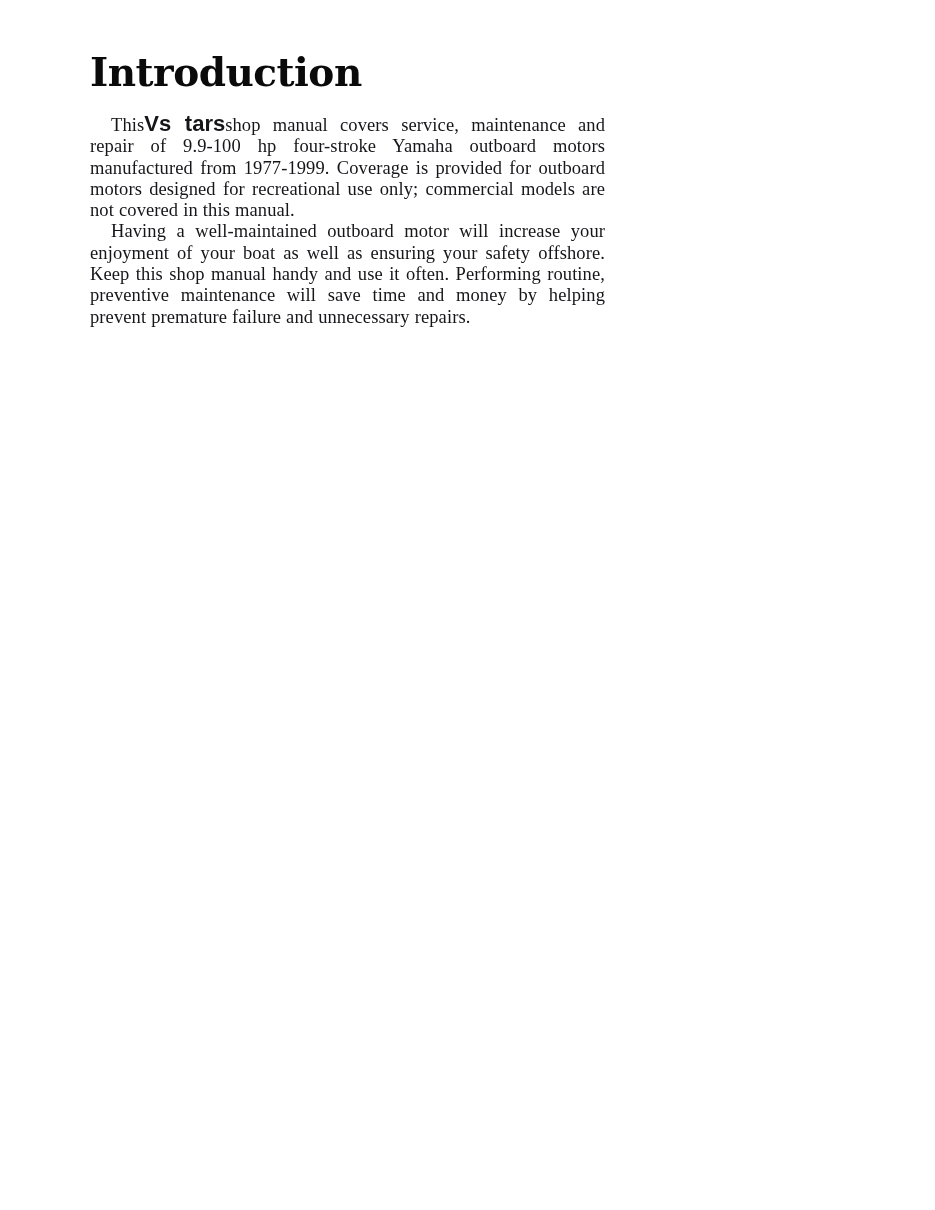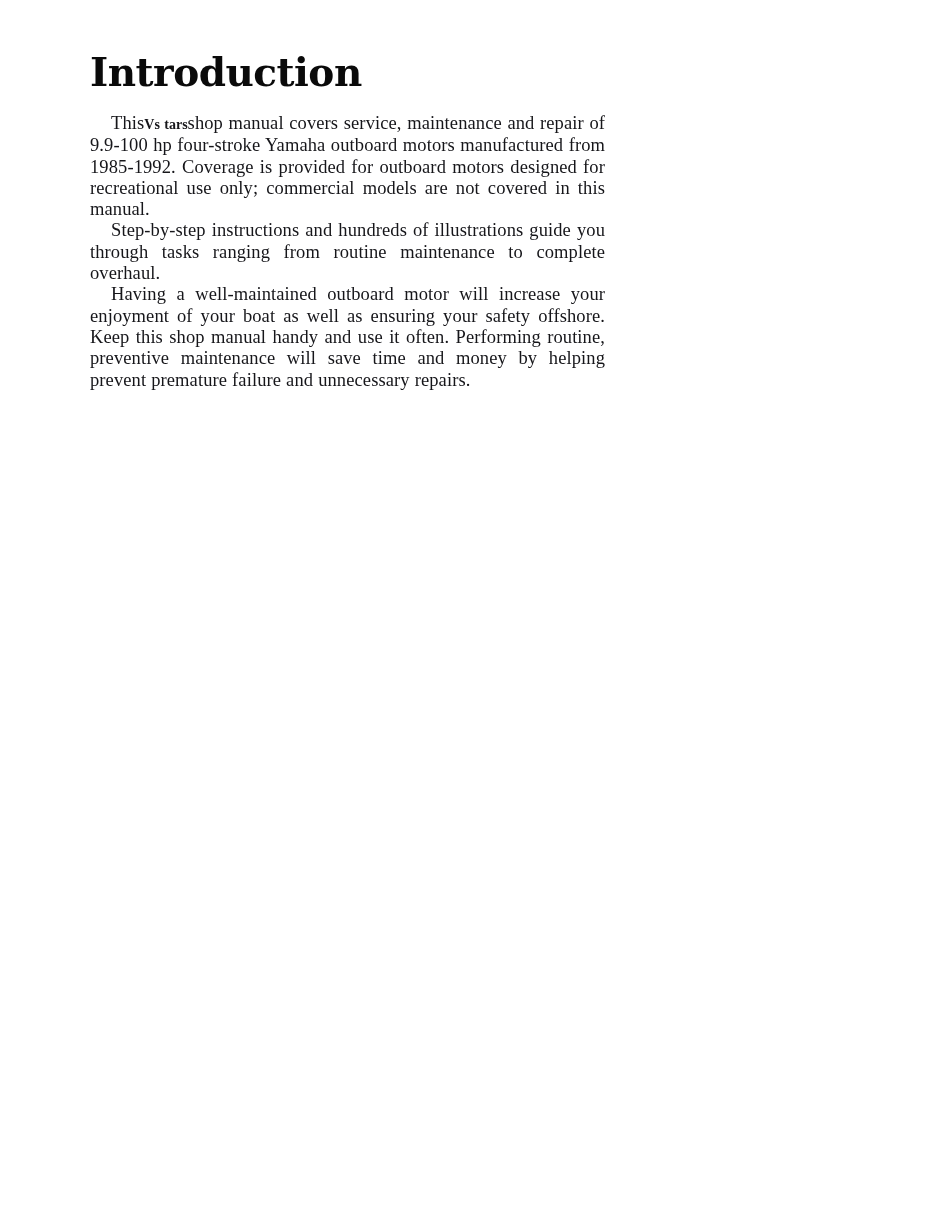--- a/index.html
+++ b/index.html
@@ -44,37 +44,36 @@
     font-size: 18.5px;
     line-height: 21.3px;
     text-align: justify;
     text-indent: 21px;
     margin: 0 0 0 0;
     color: #16161a;
     letter-spacing: 0.1px;
     word-spacing: 0.3px;
   }
   .mono-brand {
-    font-family: Liberation Serif, serif;
+    font-family: Liberation Sans, sans-serif;
     font-weight: bold;
-    font-size: 14px;
+    font-size: 22px;
     letter-spacing: 0px;
   }
 </style>
 </head>
 <body>
 
 <div class="page">
   <div class="content">
 
     <h1 class="doc-title">Introduction</h1>
 
     <p class="para" style="margin-bottom:0;">
-      <span>This</span><span class="mono-brand">Vs tars</span><span>shop manual covers service, maintenance and repair of 9.9-100 hp four-stroke Yamaha outboard motors manufactured from 1985-1992. Coverage is provided for outboard motors designed for recreational use only; commercial models are not covered in this manual.</span>
+      <span>This</span><span class="mono-brand">Vs tars</span><span>shop manual covers service, maintenance and repair of 9.9-100 hp four-stroke Yamaha outboard motors manufactured from 1977-1999. Coverage is provided for outboard motors designed for recreational use only; commercial models are not covered in this manual.</span>
     </p>
 
-    <p class="para">Step-by-step instructions and hundreds of illustrations guide you through tasks ranging from routine maintenance to complete overhaul.</p>
 
 
     <p class="para">Having a well-maintained outboard motor will increase your enjoyment of your boat as well as ensuring your safety offshore. Keep this shop manual handy and use it often. Performing routine, preventive maintenance will save time and money by helping prevent premature failure and unnecessary repairs.</p>
 
   </div>
 </div>
 
 </body></html>

